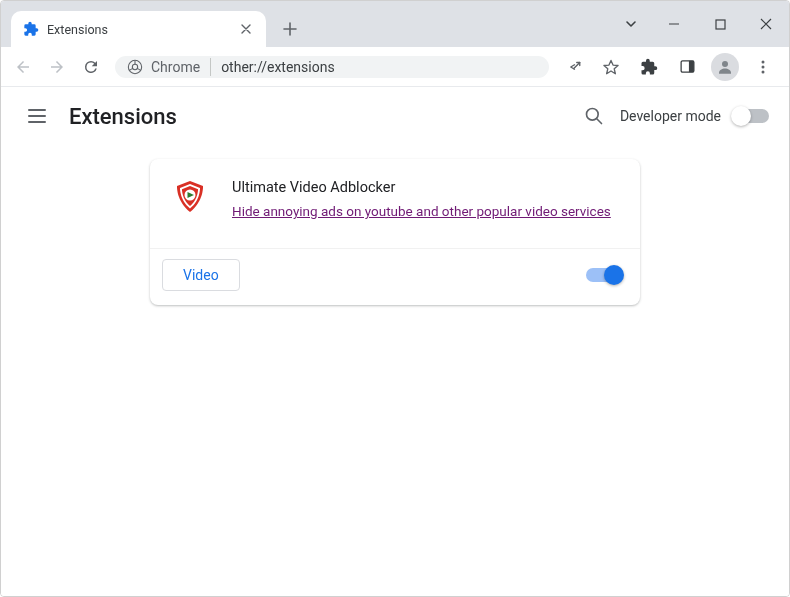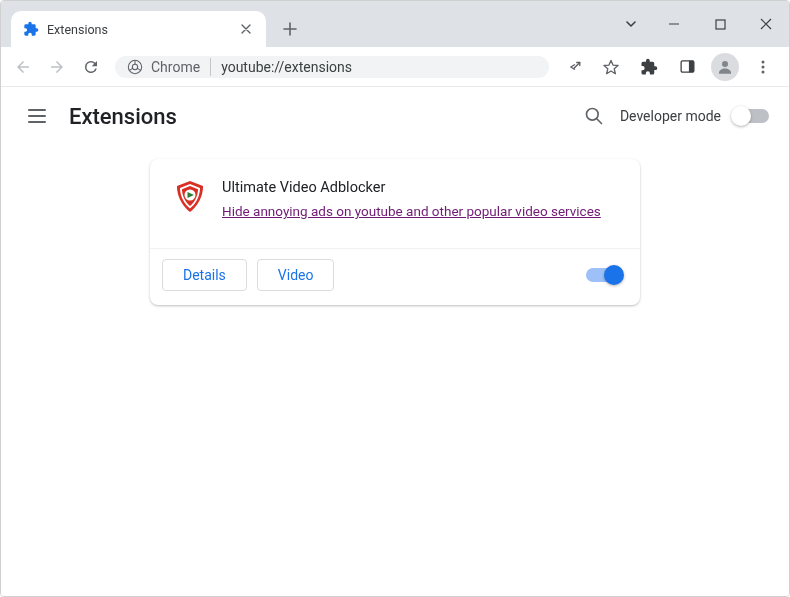--- a/index.html
+++ b/index.html
@@ -105,21 +105,21 @@
     }
     .ext-card {
       width: 490px;
       background:#fff;
       border-radius:8px;
       box-shadow: 0 1px 3px rgba(60,64,67,0.15), 0 1px 2px rgba(60,64,67,0.2);
       padding-bottom: 0;
     }
     .ext-body {
       display:flex;
-      gap: 14px;
+      gap: 24px;
       padding: 20px 22px 26px 22px;
     }
     .ext-icon { width:36px; height:36px; flex-shrink:0; }
     .ext-text { flex:1; }
     .ext-name { font-size:14.5px; color:#202124; margin-bottom:6px; }
     .ext-desc { font-size:13.5px; color:#701a75; line-height:1.45;text-decoration:underline; }
     .ext-footer {
       border-top:1px solid #f1f1f1;
       display:flex;
       align-items:center;
@@ -214,21 +214,21 @@
         <span>
           <svg width="16" height="16" viewBox="0 0 24 24">
               <circle cx="12" cy="12" r="10" fill="none" stroke="#5f6368" stroke-width="1.6"></circle>
               <circle cx="12" cy="12" r="4" fill="none" stroke="#5f6368" stroke-width="1.6"></circle>
               <path d="M12 2v6M3.5 17l5-3M20.5 17l-5-3" stroke="#5f6368" stroke-width="1.6"></path>
             </svg>
         </span>
         <span>Chrome</span>
       </div>
       <div class="divider"></div>
-      <span class="url">youtube://extensions</span>
+      <span class="url">other://extensions</span>
     </div>
     <div class="action-icons">
       <div class="action-btn">
         <svg width="18" height="18" viewBox="0 0 24 24" fill="none" stroke="#5f6368" stroke-width="1.8">
             <path d="M14 9l-5 3 5 3" stroke-linecap="round" stroke-linejoin="round"></path>
             <path d="M9 12h0"></path>
             <path d="M17 6l4 0 0 4" stroke-linecap="round" stroke-linejoin="round"></path>
             <path d="M21 6l-8 8" stroke-linecap="round"></path>
           </svg>
       </div>
@@ -295,21 +295,20 @@
             <circle cx="18" cy="16" r="5.5" fill="#fff"></circle>
             <path d="M15.5 13 L22 16 L15.5 19 Z" fill="#2e7d32"></path>
           </svg>
         </div>
         <div class="ext-text">
           <div class="ext-name">Ultimate Video Adblocker</div>
           <div class="ext-desc">Hide annoying ads on youtube and other popular video services</div>
         </div>
       </div>
       <div class="ext-footer">
-        <button class="card-btn">Details</button>
         <button class="card-btn">Video</button>
         <div class="spacer"></div>
         <div class="toggle-on"></div>
       </div>
     </div>
   </div>
 
 </div>
 
 </body></html>

